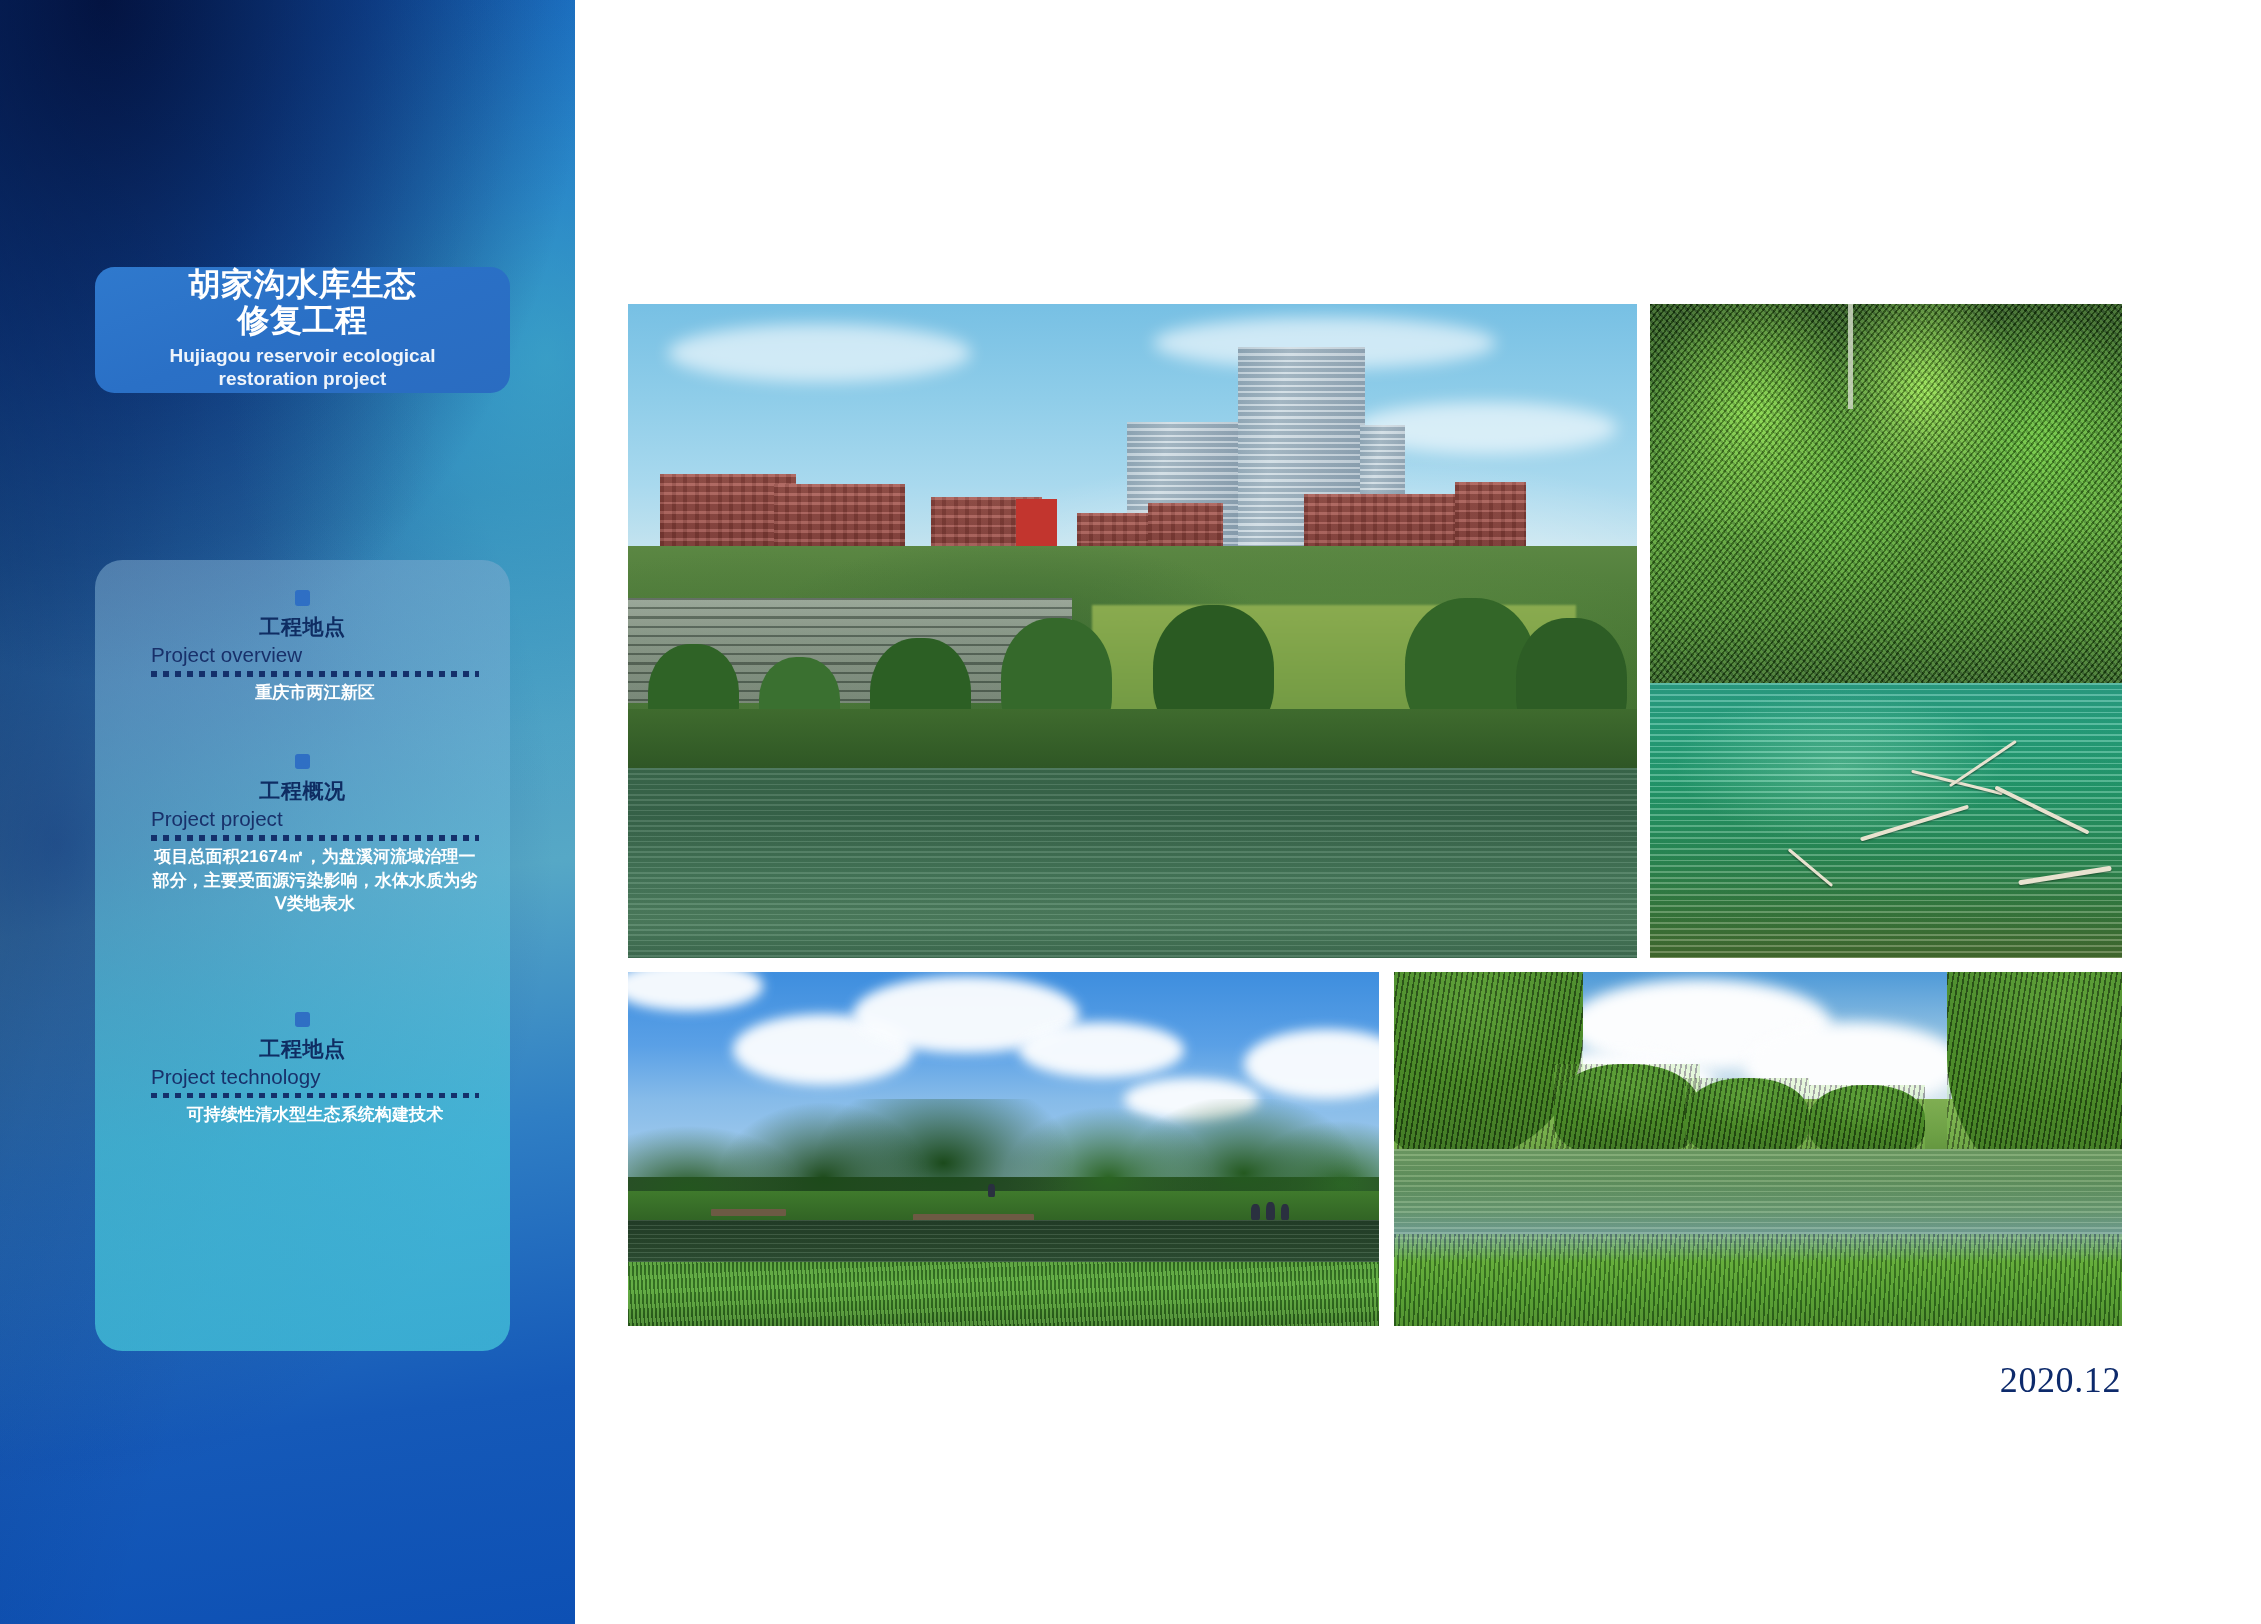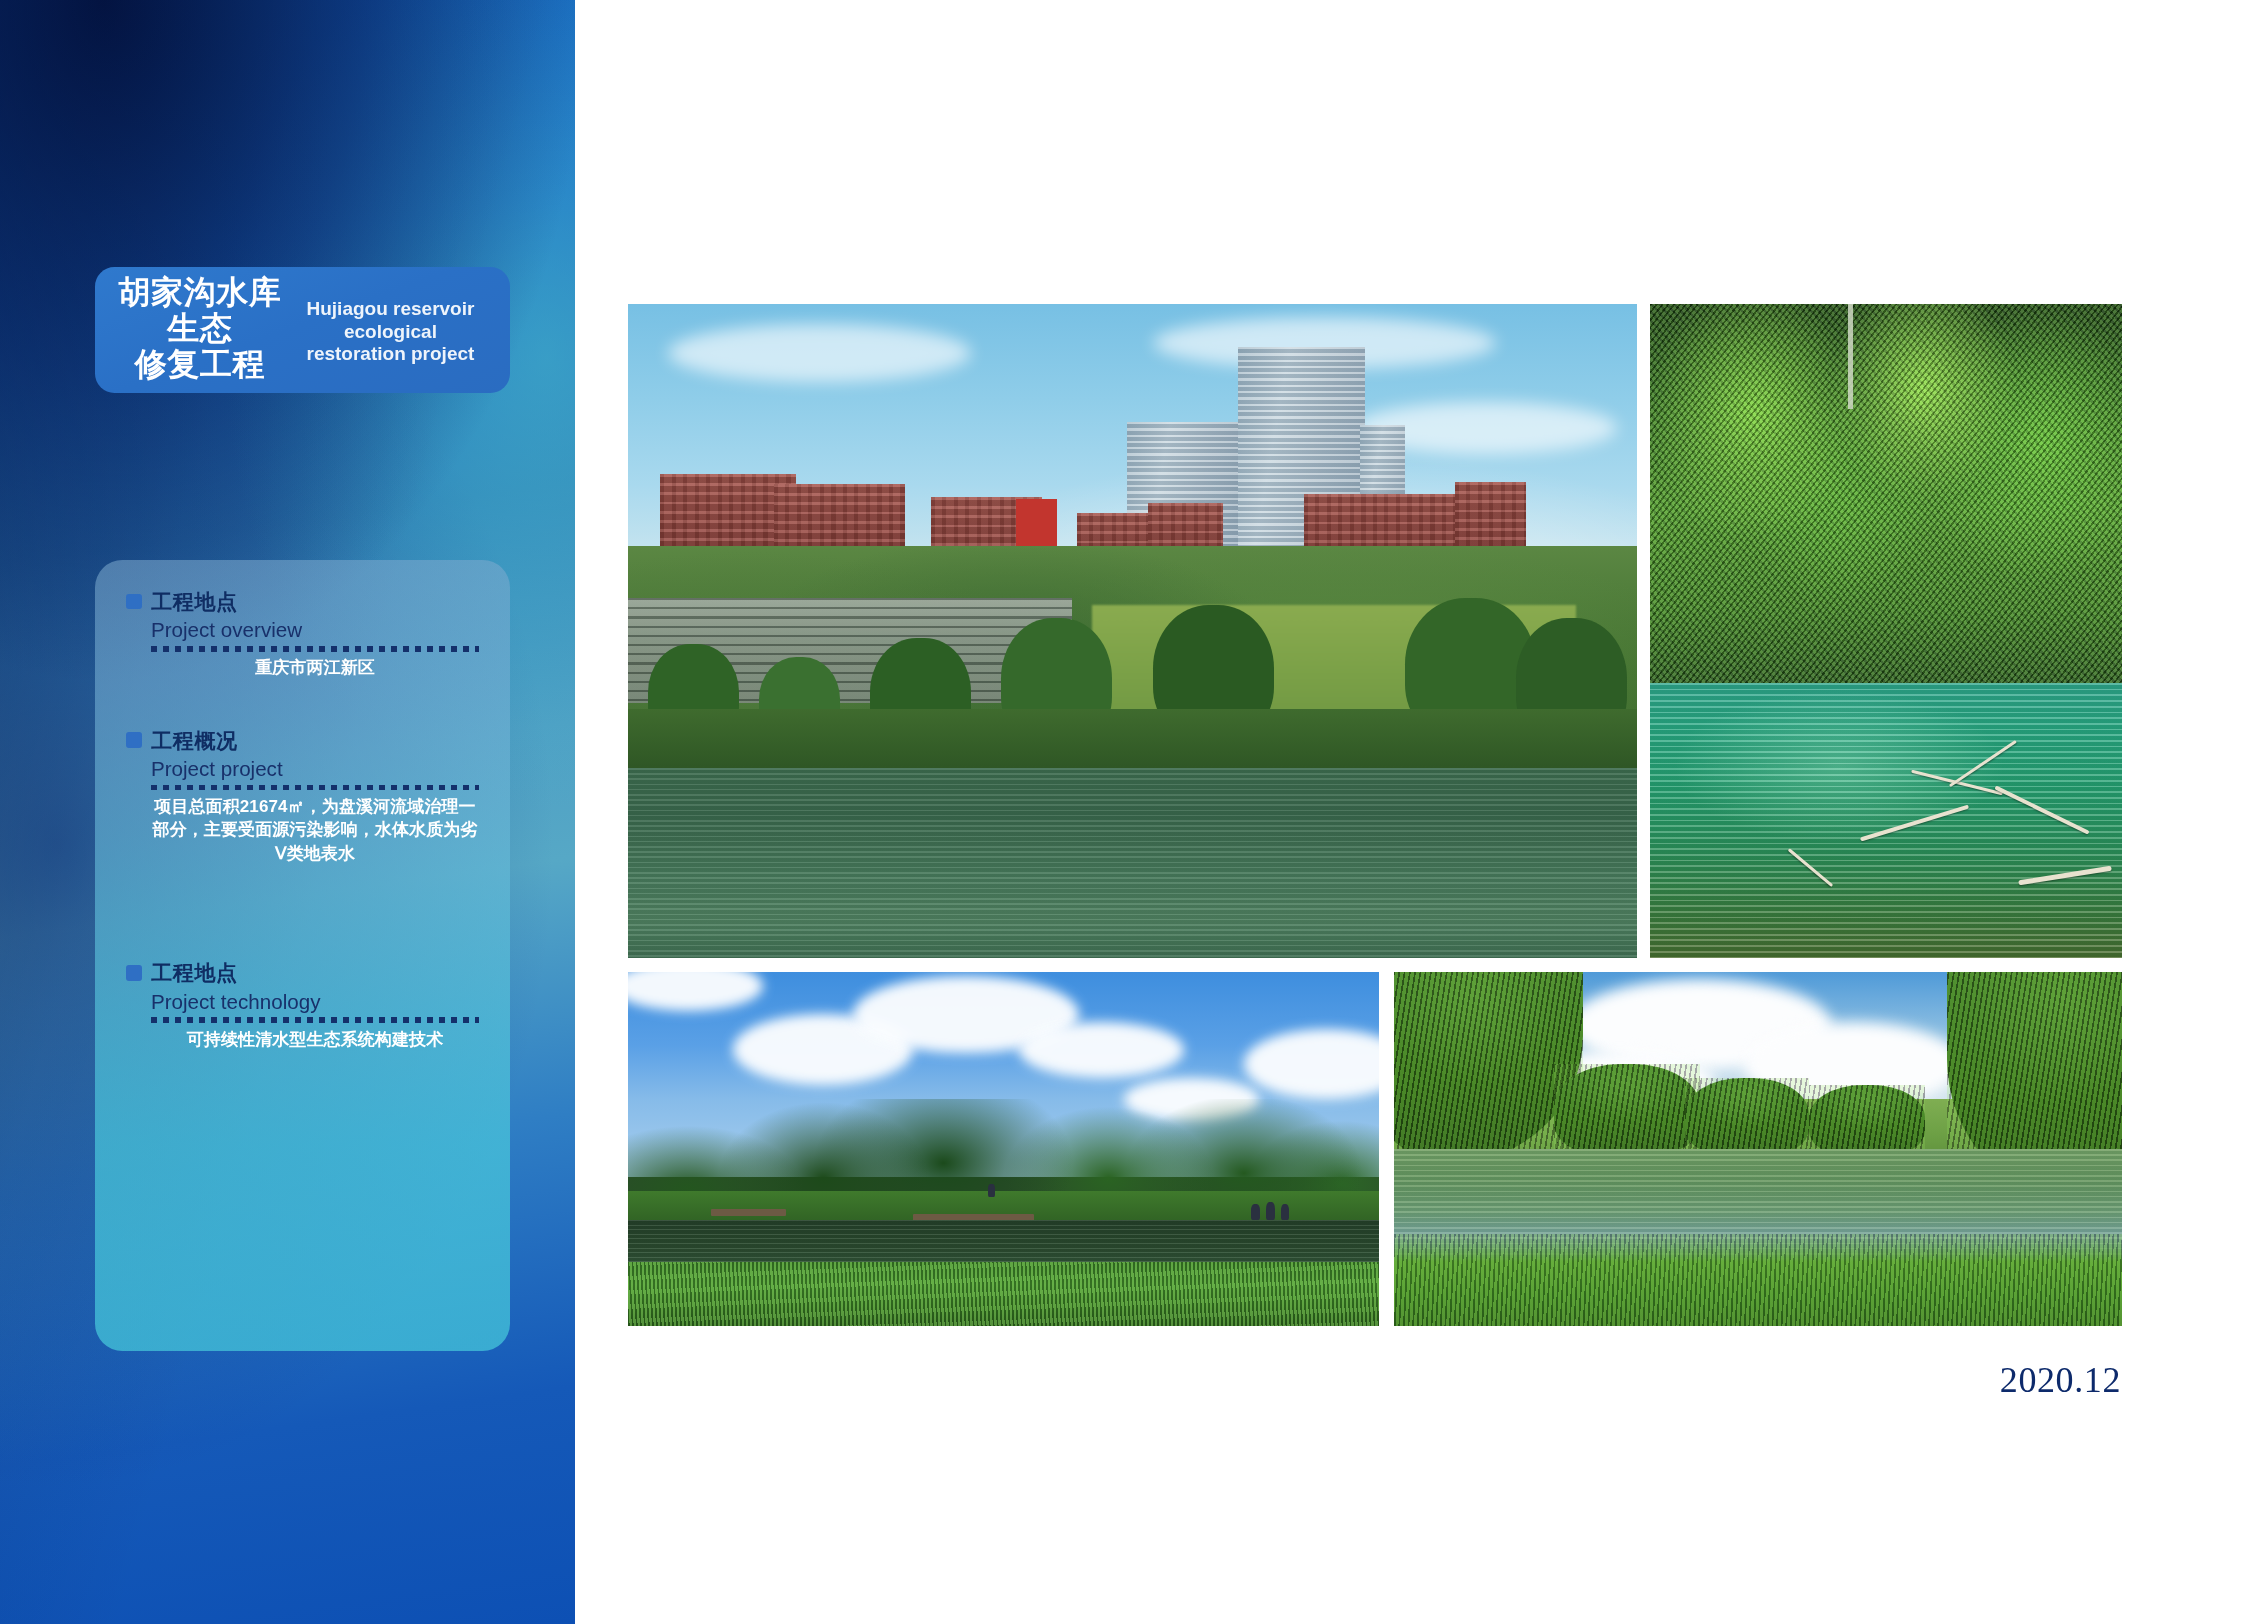--- a/index.html
+++ b/index.html
@@ -22,21 +22,21 @@
     content:""; position:absolute; inset:0;
     background:linear-gradient(105deg, rgba(0,14,58,0.42) 0%, rgba(0,14,58,0.10) 32%, rgba(0,0,0,0) 55%);
     pointer-events:none;
   }
 
   
   .title-card {
     position:absolute; left:95px; top:267px; width:415px; height:126px;
     background:linear-gradient(160deg,#2f79cd 0%, #2a70c6 48%, #2a6cc1 100%);
     border-radius:19.5px; z-index:5;
-    display:flex; align-items:center; justify-content:center;
+    display:flex; flex-direction:column; align-items:center; justify-content:center;
     padding:8px 17px 10.3px;
   }
   .title-cn {
     color:#ffffff; font-weight:700; font-size:32px; line-height:1.12;
     text-align:center; letter-spacing:0.6px; white-space:pre-line;
   }
   .title-en {
     color:#eef4fb; font-size:19px; line-height:1.18; text-align:center;
     margin-top:6.3px; font-weight:700; white-space:pre-line;
   }
@@ -48,21 +48,21 @@
     background:linear-gradient(180deg,
         rgba(126,170,206,0.55) 0%,
         rgba(118,176,212,0.58) 16%,
         rgba(104,186,216,0.62) 36%,
         rgba(86,196,219,0.66) 56%,
         rgba(74,201,220,0.70) 74%,
         rgba(70,201,219,0.72) 100%);
     padding:30px 0 0 0;
   }
   .info-section { padding:0 31px 0 31px; }
-  .sec-head { display:flex; align-items:center; gap:9.7px; }
+  .sec-head { display:flex; align-items:center; gap:9.7px;flex-direction:column; }
   .sec-bullet {
     width:15.5px; height:15.5px; background:#2f6fc4; border-radius:2.9px; flex:none;
     box-shadow:0 0 0 0 rgba(0,0,0,0);
   }
   .sec-cn {
     color:#0f2d63; font-weight:700; font-size:21px; line-height:1.1;
     letter-spacing:0.6px;
   }
   .sec-en {
     color:#18306a; font-size:20.6px; font-weight:400; margin:5.2px 0 0 25px;

